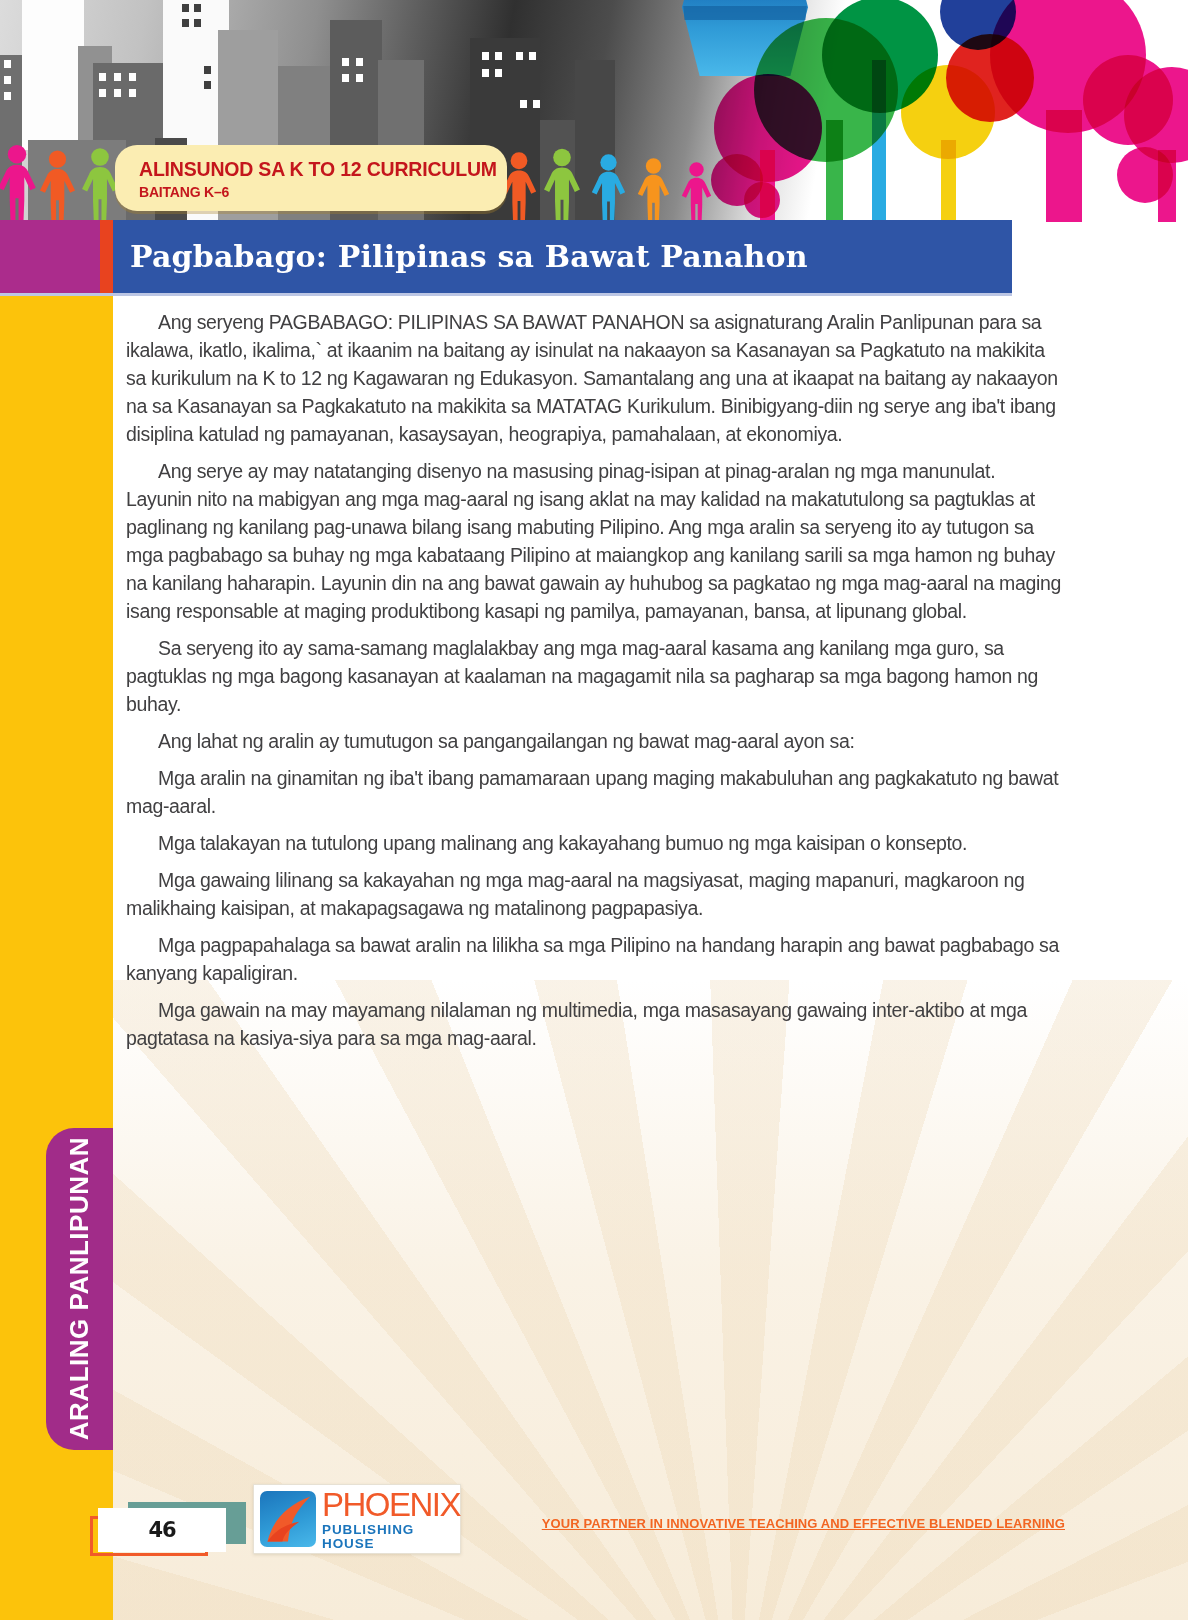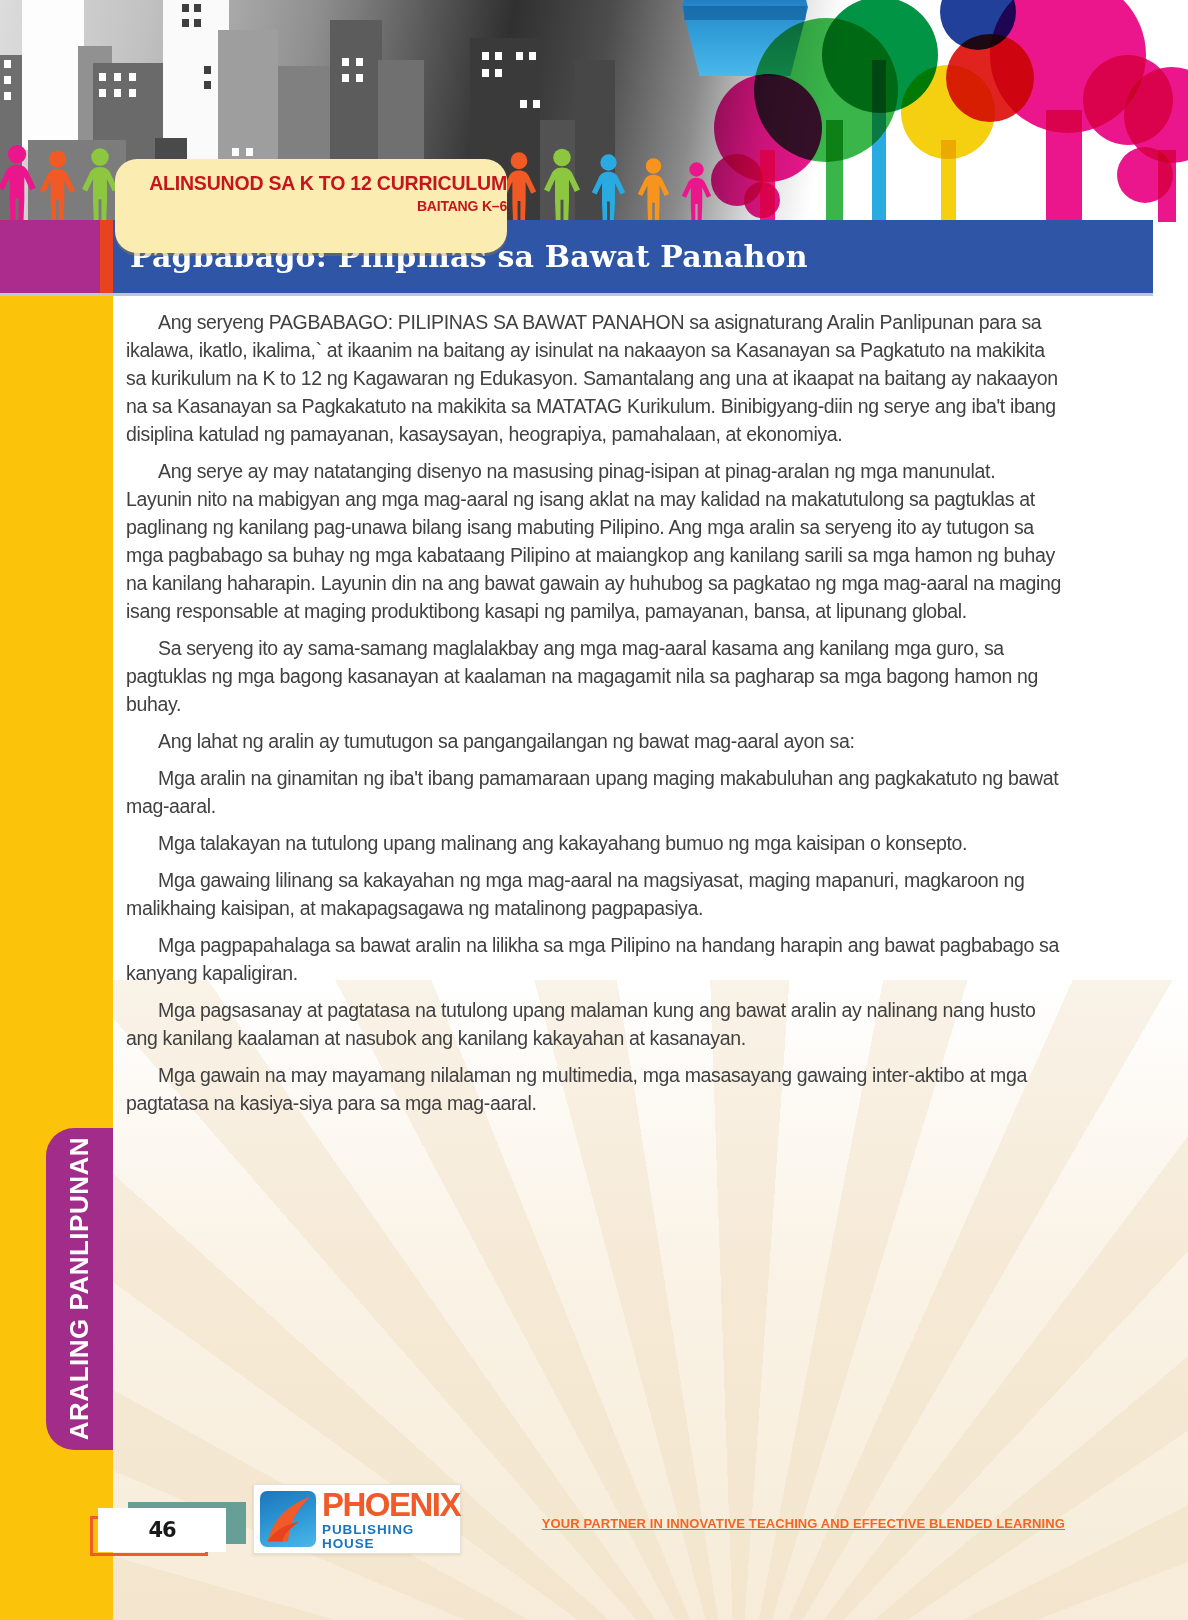--- a/index.html
+++ b/index.html
@@ -22,28 +22,28 @@
   .stem{position:absolute;}
   .person{position:absolute;}
   .person svg{display:block;width:100%;height:100%;}
   .bucket{position:absolute;left:682px;top:-12px;width:126px;height:88px;
     background:linear-gradient(180deg,#1b75bc 0%,#2f9ad6 45%,#49b8ea 100%);
     clip-path:polygon(4% 0,96% 0,100% 22%,86% 100%,14% 100%,0 22%);}
   .bucket-band{position:absolute;left:682px;top:6px;width:126px;height:14px;background:#135f9e;opacity:.65;
     clip-path:polygon(1% 0,99% 0,98% 100%,2% 100%);}
 
   
-  .badge{position:absolute;left:115px;top:159px;width:392px;height:94px;z-index:3;
+  .badge{position:absolute;left:115px;top:145px;width:392px;height:66px;z-index:3;
     background:var(--badge-bg);border-radius:22px;box-shadow:0 3px 0 rgba(170,130,40,.35);
-    padding:13px 0 0 24px;box-sizing:border-box;text-align:right;}
+    padding:13px 0 0 24px;box-sizing:border-box;}
   .badge .l1{font-size:19.5px;font-weight:bold;color:var(--badge-text);letter-spacing:-0.2px;}
   .badge .l2{font-size:14px;font-weight:bold;color:var(--badge-text);margin-top:3px;letter-spacing:-0.2px;}
 
   
-  .banner{position:absolute;left:0;top:220px;width:1153px;height:73px;z-index:2;
+  .banner{position:absolute;left:0;top:220px;width:1012px;height:73px;z-index:2;
     background:var(--banner-blue);border-bottom:3px solid #bcc6e4;box-sizing:content-box;}
   .banner .magenta{position:absolute;left:0;top:0;width:100px;height:100%;background:var(--magenta-block);}
   .banner .stripe{position:absolute;left:100px;top:0;width:13px;height:100%;background:var(--stripe-orange);}
   .banner h1{position:absolute;left:130px;top:0;margin:0;height:100%;display:flex;align-items:center;
     font-family:"DejaVu Serif",serif;font-size:30px;font-weight:bold;color:#fff;letter-spacing:.2px;}
 
   
   .ycol{position:absolute;left:0;top:293px;width:113px;height:1327px;background:var(--yellow);z-index:1;}
   .side-tab{position:absolute;left:46px;top:1128px;width:67px;height:322px;z-index:2;
     background:var(--tab-magenta);border-radius:28px 0 0 28px;display:flex;align-items:center;justify-content:center;}
@@ -63,21 +63,21 @@
     display:flex;align-items:center;justify-content:center;}
   .pagenum-box span{font-family:"DejaVu Sans",sans-serif;font-weight:bold;font-size:21px;color:#1a1a1a;letter-spacing:-1px;}
 
   .logo{position:absolute;left:253px;top:1484px;width:208px;height:70px;background:#fff;z-index:2;
     border:1px solid #e7e1d4;box-shadow:0 1px 3px rgba(120,100,60,.18);
     display:flex;align-items:center;padding:4px 8px 4px 6px;box-sizing:border-box;}
   .logo-icon{width:56px;height:56px;flex:0 0 56px;border-radius:7px;
     background:linear-gradient(160deg,#1b75bc 0%,#2f9ad6 55%,#49b8ea 100%);position:relative;overflow:hidden;}
   .logo-icon svg{position:absolute;inset:0;}
   .logo-words{margin-left:6px;line-height:1;}
-  .logo-name{font-size:33px;font-weight:bold;color:var(--phoenix-orange);letter-spacing:-1.5px;}
+  .logo-name{font-size:33px;font-weight:normal;color:var(--phoenix-orange);letter-spacing:-1.5px;}
   .logo-sub{font-size:13.5px;font-weight:bold;color:var(--phoenix-blue);letter-spacing:.9px;margin-top:2px;}
 
   .slogan{position:absolute;right:123px;top:1516px;z-index:2;
     font-size:13px;font-weight:bold;color:var(--slogan-orange);letter-spacing:.1px;text-decoration:underline;}
 </style>
 </head>
 <body>
 
 <svg width="0" height="0" style="position:absolute" aria-hidden="true">
   <symbol id="person" viewBox="0 0 24 40">
@@ -200,21 +200,20 @@
 
   <div class="content" id="paragraphs">
       <p class="para">Ang seryeng PAGBABAGO: PILIPINAS SA BAWAT PANAHON sa asignaturang Aralin Panlipunan para sa ikalawa, ikatlo, ikalima,` at ikaanim na baitang ay isinulat na nakaayon sa Kasanayan sa Pagkatuto na makikita sa kurikulum na K to 12 ng Kagawaran ng Edukasyon. Samantalang ang una at ikaapat na baitang ay nakaayon na sa Kasanayan sa Pagkakatuto na makikita sa MATATAG Kurikulum. Binibigyang-diin ng serye ang iba't ibang disiplina katulad ng pamayanan, kasaysayan, heograpiya, pamahalaan, at ekonomiya.</p>
       <p class="para">Ang serye ay may natatanging disenyo na masusing pinag-isipan at pinag-aralan ng mga manunulat. Layunin nito na mabigyan ang mga mag-aaral ng isang aklat na may kalidad na makatutulong sa pagtuklas at paglinang ng kanilang pag-unawa bilang isang mabuting Pilipino. Ang mga aralin sa seryeng ito ay tutugon sa mga pagbabago sa buhay ng mga kabataang Pilipino at maiangkop ang kanilang sarili sa mga hamon ng buhay na kanilang haharapin. Layunin din na ang bawat gawain ay huhubog sa pagkatao ng mga mag-aaral na maging isang responsable at maging produktibong kasapi ng pamilya, pamayanan, bansa, at lipunang global.</p>
       <p class="para">Sa seryeng ito ay sama-samang maglalakbay ang mga mag-aaral kasama ang kanilang mga guro, sa pagtuklas ng mga bagong kasanayan at kaalaman na magagamit nila sa pagharap sa mga bagong hamon ng buhay.</p>
       <p class="para">Ang lahat ng aralin ay tumutugon sa pangangailangan ng bawat mag-aaral ayon sa:</p>
       <p class="para">Mga aralin na ginamitan ng iba't ibang pamamaraan upang maging makabuluhan ang pagkakatuto ng bawat mag-aaral.</p>
       <p class="para">Mga talakayan na tutulong upang malinang ang kakayahang bumuo ng mga kaisipan o konsepto.</p>
       <p class="para">Mga gawaing lilinang sa kakayahan ng mga mag-aaral na magsiyasat, maging mapanuri, magkaroon ng malikhaing kaisipan, at makapagsagawa ng matalinong pagpapasiya.</p>
       <p class="para">Mga pagpapahalaga sa bawat aralin na lilikha sa mga Pilipino na handang harapin ang bawat pagbabago sa kanyang kapaligiran.</p>
-      <p class="para">Mga pagsasanay at pagtatasa na tutulong upang malaman kung ang bawat aralin ay nalinang nang husto ang kanilang kaalaman at nasubok ang kanilang kakayahan at kasanayan.</p>
       <p class="para">Mga gawain na may mayamang nilalaman ng multimedia, mga masasayang gawaing inter-aktibo at mga pagtatasa na kasiya-siya para sa mga mag-aaral.</p>
     </div>
 
   <div class="pagenum-teal"></div>
   <div class="pagenum-orange"></div>
   <div class="pagenum-box">
     <span>46</span>
   </div>
 
   <div class="logo">

